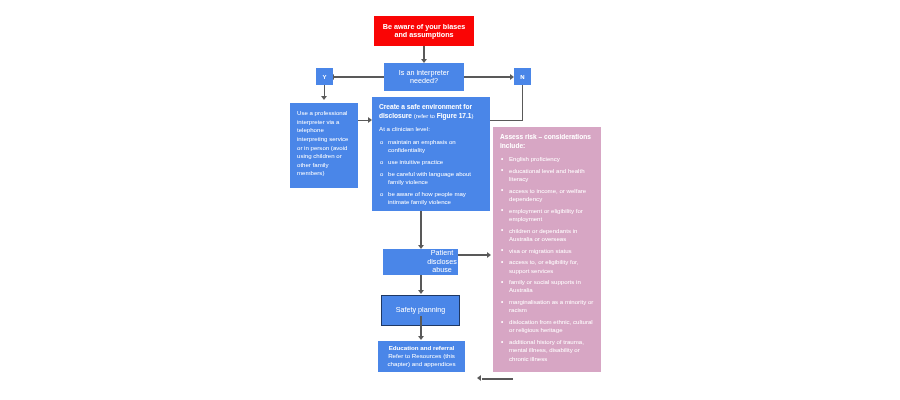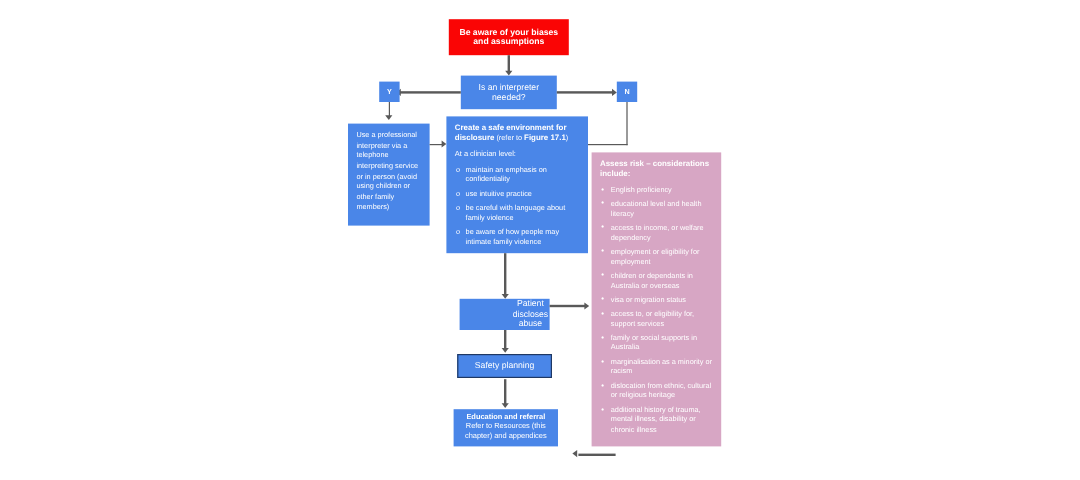--- a/index.html
+++ b/index.html
@@ -230,21 +230,21 @@
   <div class="box blue-box blue-center" style="left:383px; top:249px; width:75px; height:26px;padding-left:46px;">
     <span>Patient discloses abuse</span>
   </div>
 
   <div class="ln ln-h" style="left:458px; top:254.3px; width:30px;"></div>
   <div class="ar ar-right" style="left:487px; top:251.8px;"></div>
 
   <div class="ln ln-v" style="left:420.3px; top:275px; height:16px;"></div>
   <div class="ar ar-down" style="left:417.8px; top:290px;"></div>
 
-  <div class="box blue-box blue-center bordered" style="left:381px; top:295px; width:79px; height:20px;">
+  <div class="box blue-box blue-center bordered" style="left:381px; top:295px; width:79px; height:31px;">
     <span>Safety planning</span>
   </div>
 
   <div class="ln ln-v" style="left:420.3px; top:316px; height:21px;"></div>
   <div class="ar ar-down" style="left:417.8px; top:336px;"></div>
 
   <div class="box blue-box" style="left:378px; top:341px; width:87px; height:31px;">
     <div style="padding:3px 4px 0 4px; text-align:center; font-size:6.2px; line-height:1.3;">
       <div style="font-weight:bold;">Education and referral</div>
       <div>Refer to Resources (this chapter) and appendices</div>

